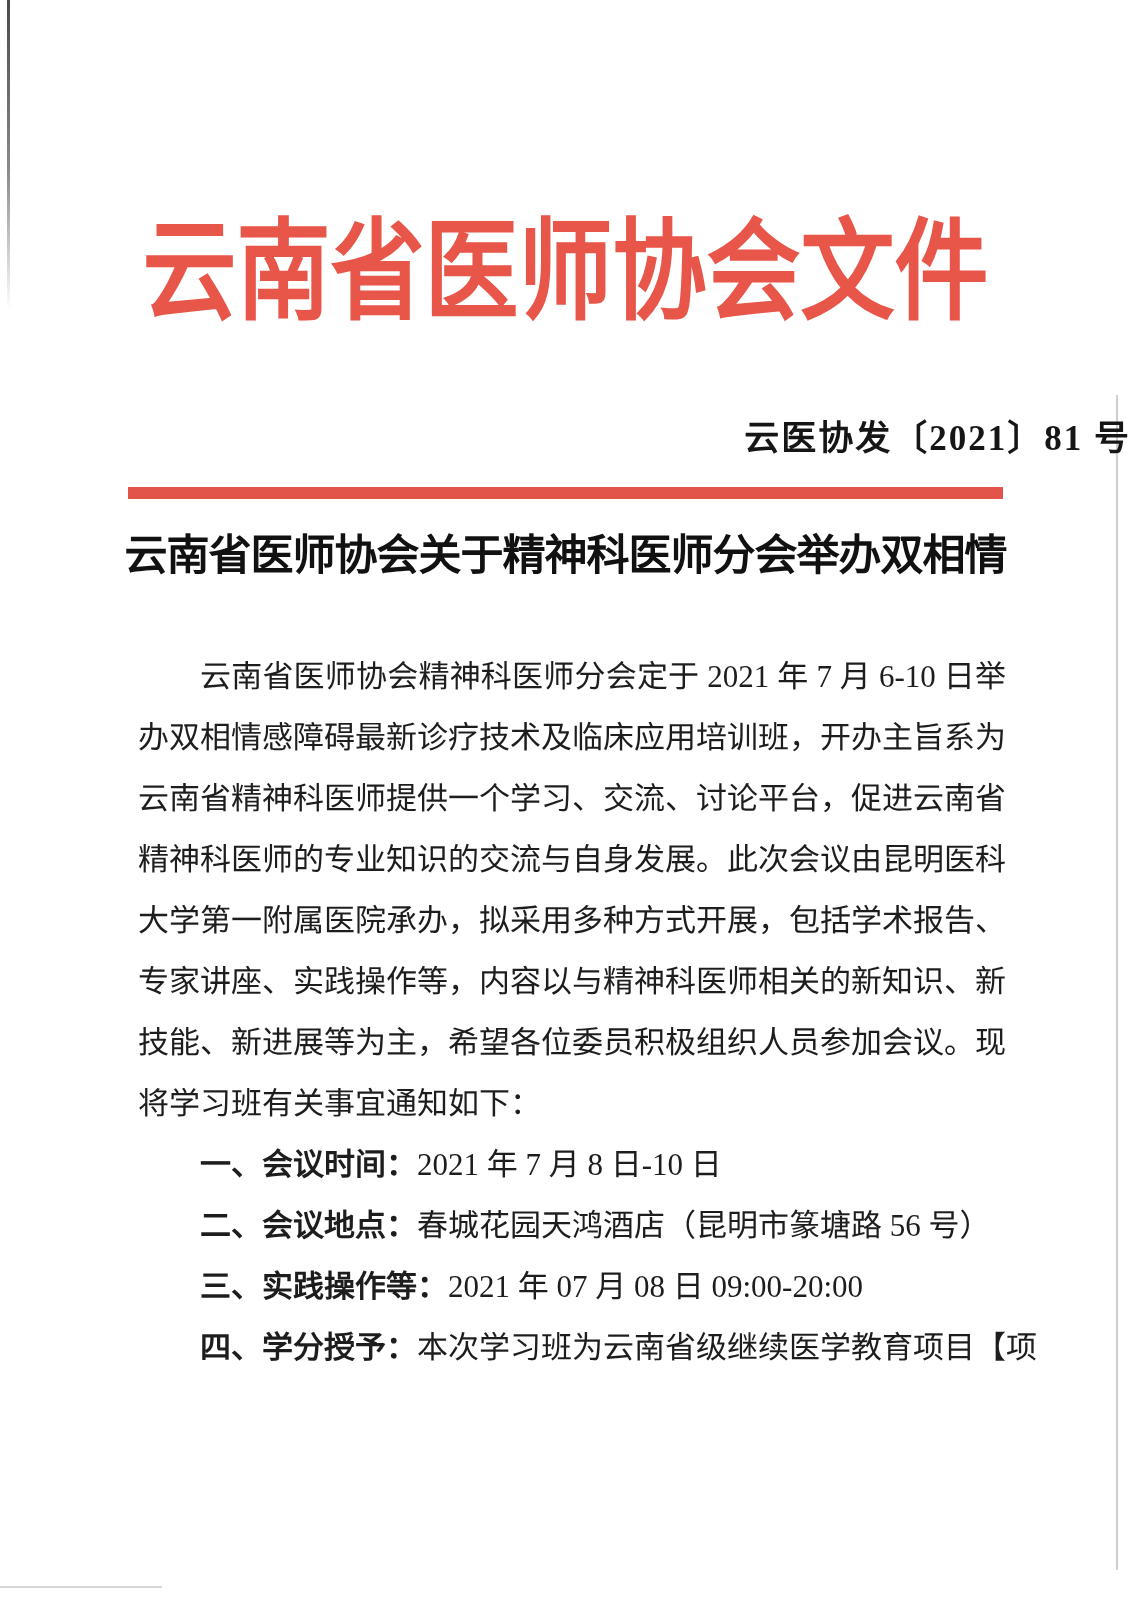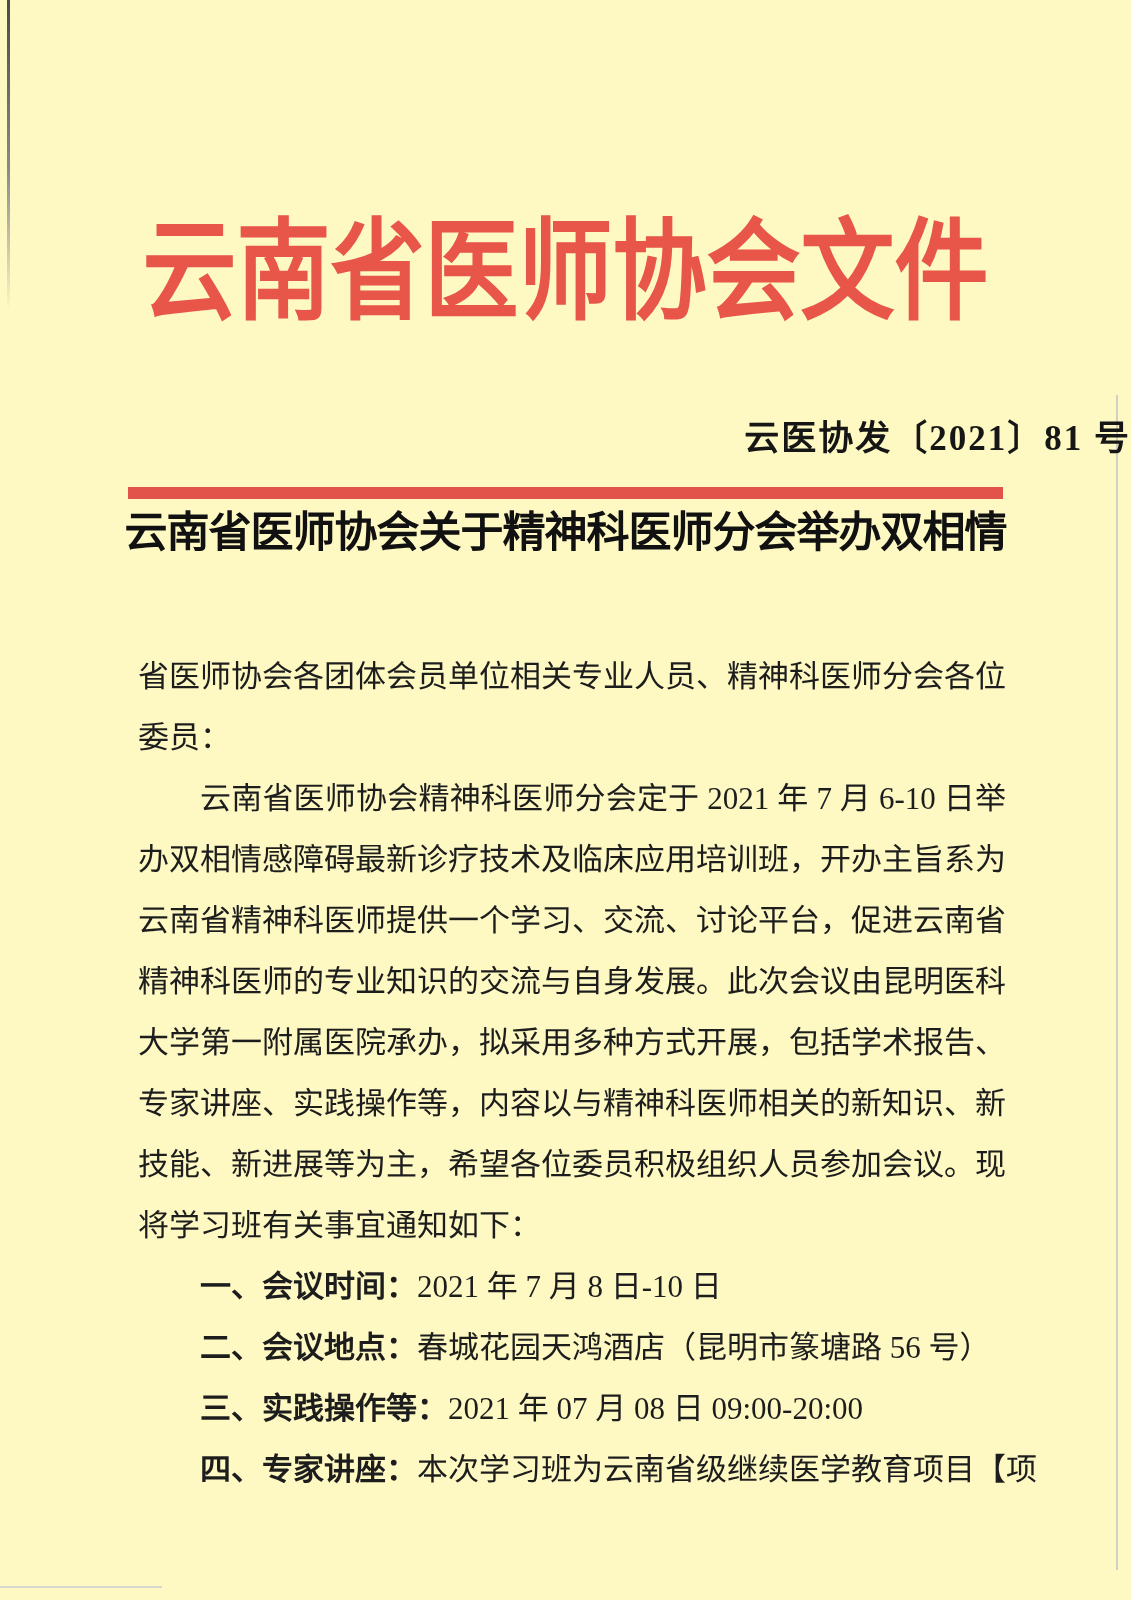--- a/index.html
+++ b/index.html
@@ -5,21 +5,21 @@
   html, body {
     margin: 0;
     padding: 0;
     background: #e9e7e4;
   }
   .page {
     position: relative;
     width: 1131px;
     height: 1600px;
     margin: 0 auto;
-    background: #fef9c3;
+    background: #ffffff;
     overflow: hidden;
     font-family: "Liberation Serif", "DejaVu Serif", serif;
     color: #1d1d1d;
   }
 
   
   .scan-edge-left {
     position: absolute;
     left: 7px; top: 0;
     width: 3px; height: 310px;
@@ -81,21 +81,21 @@
     margin: 0;
     width: 1000px;
     text-align: center;
     font-size: 43px;
     font-weight: 700;
     line-height: 60px;
     letter-spacing: -1px;
     color: #111;
     white-space: nowrap;
   }
-  .doc-title span { display: block; }
+  .doc-title span { display: block; margin-top: 23px; }
 
   
   .doc-body {
     position: absolute;
     top: 646px; left: 138px;
     width: 868px;
     font-size: 31px;
     line-height: 61px;
     text-align: justify;
     text-justify: inter-character;
@@ -120,26 +120,25 @@
     <h1 class="org-title">云南省医师协会文件</h1>
     <div class="doc-number">云医协发〔2021〕81 号</div>
     <div class="red-rule"></div>
   </header>
 
   <h2 class="doc-title">
     <span>云南省医师协会关于精神科医师分会举办双相情</span>
   </h2>
 
   <main class="doc-body">
-    <p class="salutation">省医师协会各团体会员单位相关专业人员、精神科医师分会各位委员：</p>
 
     <p class="intro-paragraph">云南省医师协会精神科医师分会定于 2021 年 7 月 6-10 日举办双相情感障碍最新诊疗技术及临床应用培训班，开办主旨系为云南省精神科医师提供一个学习、交流、讨论平台，促进云南省精神科医师的专业知识的交流与自身发展。此次会议由昆明医科大学第一附属医院承办，拟采用多种方式开展，包括学术报告、专家讲座、实践操作等，内容以与精神科医师相关的新知识、新技能、新进展等为主，希望各位委员积极组织人员参加会议。现将学习班有关事宜通知如下：</p>
 
     <p class="notice-item"><span class="item-label">一、会议时间：</span><span class="item-value">2021 年 7 月 8 日-10 日</span></p>
 
     <p class="notice-item"><span class="item-label">二、会议地点：</span><span class="item-value">春城花园天鸿酒店（昆明市篆塘路 56 号）</span></p>
 
     <p class="notice-item"><span class="item-label">三、实践操作等：</span><span class="item-value">2021 年 07 月 08 日 09:00-20:00</span></p>
 
-    <p class="notice-item"><span class="item-label">四、专家讲座：</span><span class="item-value">本次学习班为云南省级继续医学教育项目【项</span></p>
+    <p class="notice-item"><span class="item-label">四、学分授予：</span><span class="item-value">本次学习班为云南省级继续医学教育项目【项</span></p>
   </main>
 
 </div>
 
 </body></html>

